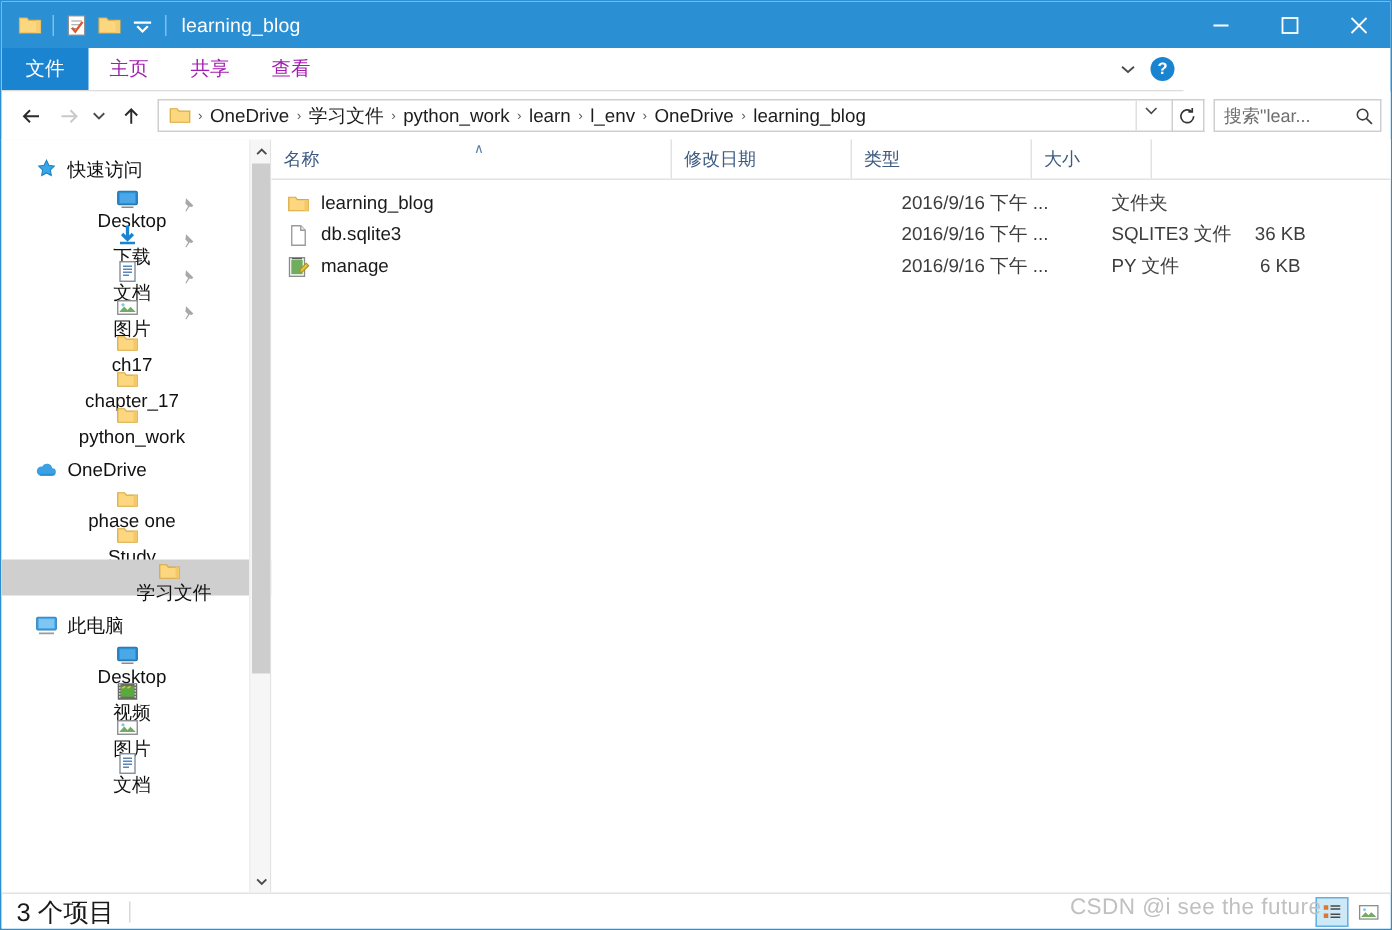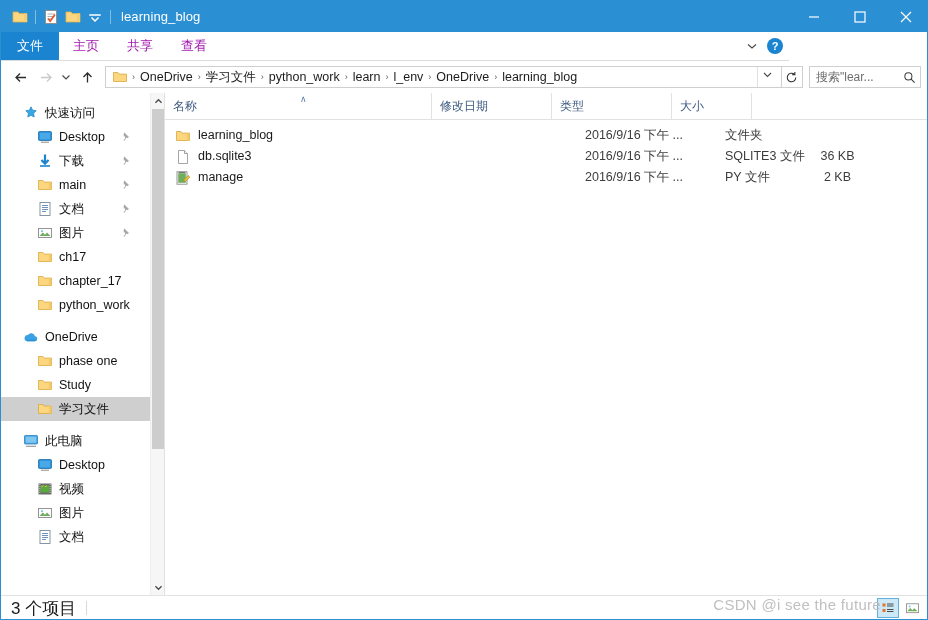--- a/index.html
+++ b/index.html
@@ -197,42 +197,42 @@
     left: 0; top: 92px;
     width: 928px;
     height: 502px;
     display: flex;
     background: #fff;
   }
 
   
   #sidebar {
     position: relative;
-    width: 164px;
+    width: 180px;
     height: 502px;
     background: #ffffff;
     overflow: hidden;
   }
   .tree {
     position: absolute;
     left: 0; top: 0;
     width: 138px;
     padding-top: 8px;
   }
   .tnode {
     height: 24px;
     display: flex;
     align-items: center;
     padding-right: 6px;
     position: relative;
     white-space: nowrap;
     cursor: default;
   }
   .tnode.root { padding-left: 22px; }
-  .tnode.child { padding-left: 36px; }
+  .tnode.child { padding-left: 36px; flex-direction: column; }
   .tnode.sel { background: #cfcfcf; width: 152px; }
   .tnode .tlabel {
     font-size: 12.5px;
     color: #111;
     margin-left: 6px;
     line-height: 1;
   }
   .tnode .pin {
     position: absolute;
     right: 8px;
@@ -536,32 +536,20 @@
             <path d="M3 13h10" stroke="#1b84d0" stroke-width="1.6"></path>
           </svg>
           <span class="tlabel">下载</span>
           <span class="pin">
             <svg width="11" height="11" viewBox="0 0 12 12">
                 <path d="M4.4 1.3l5.3 5.3-1.1 1.1-1.6-.4-2.5 3.6-.6-.6 2-3.3-2-2 .5-3.7z" fill="#a8a8a8"></path>
               </svg>
           </span>
         </div>
 
-        <div class="tnode child">
-          <svg class="icon16" viewBox="0 0 16 16">
-            <path d="M1.5 3.5h4.5l1.2 1.6H14.5V12.5h-13z" fill="#fcd77f" stroke="#d9a83d" stroke-width=".8"></path>
-            <path d="M12 5.1v7.4h2.5V5.1z" fill="#f3c868"></path>
-          </svg>
-          <span class="tlabel">main</span>
-          <span class="pin">
-            <svg width="11" height="11" viewBox="0 0 12 12">
-                <path d="M4.4 1.3l5.3 5.3-1.1 1.1-1.6-.4-2.5 3.6-.6-.6 2-3.3-2-2 .5-3.7z" fill="#a8a8a8"></path>
-              </svg>
-          </span>
-        </div>
 
         <div class="tnode child">
           <svg class="icon16" viewBox="0 0 16 16">
             <rect x="3" y="1.5" width="10" height="13" fill="#ffffff" stroke="#7a8a99" stroke-width=".9"></rect>
             <path d="M5 4.5h6M5 6.5h6M5 8.5h6M5 10.5h4" stroke="#5b86b5" stroke-width=".9"></path>
           </svg>
           <span class="tlabel">文档</span>
           <span class="pin">
             <svg width="11" height="11" viewBox="0 0 12 12">
                 <path d="M4.4 1.3l5.3 5.3-1.1 1.1-1.6-.4-2.5 3.6-.6-.6 2-3.3-2-2 .5-3.7z" fill="#a8a8a8"></path>
@@ -754,21 +742,21 @@
           <svg class="icon16" viewBox="0 0 16 16">
             <rect x="2" y="1.8" width="10" height="12.4" fill="#ffffff" stroke="#8a8a8a" stroke-width=".9"></rect>
             <rect x="3.2" y="3.2" width="7.6" height="9.6" fill="#6fae5e"></rect>
             <path d="M3.6 2.4h6.8" stroke="#5a5a5a" stroke-width=".9"></path>
             <path d="M9.2 9.5l4-4 1.6 1.6-4 4-2 .5z" fill="#e8c23a" stroke="#a88c1e" stroke-width=".7"></path>
           </svg>
           <span>manage</span>
         </div>
         <div class="cell date">2016/9/16 下午 ...</div>
         <div class="cell type">PY 文件</div>
-        <div class="cell size">2 KB</div>
+        <div class="cell size">6 KB</div>
       </div>
 
     </div>
   </div>
 
   <div id="statusbar">
     <span class="count">3 个项目</span>
     <span class="sep"></span>
     <div class="viewbtns">
       <div class="viewbtn active">

